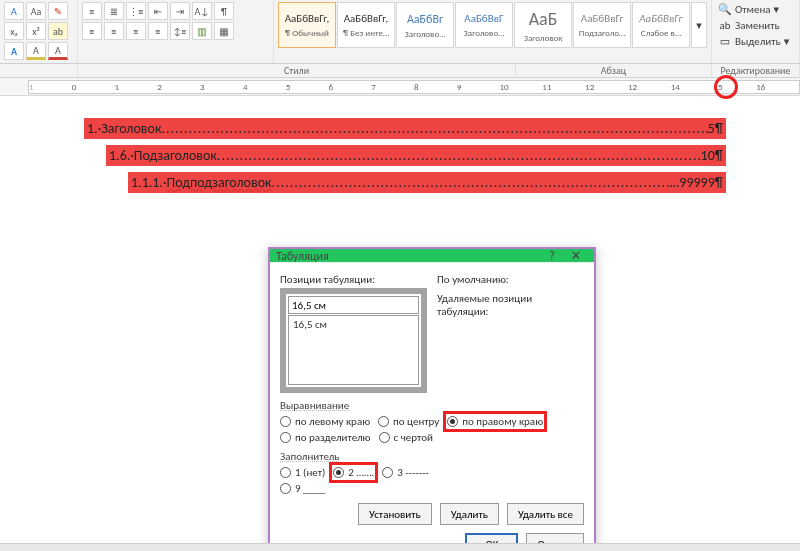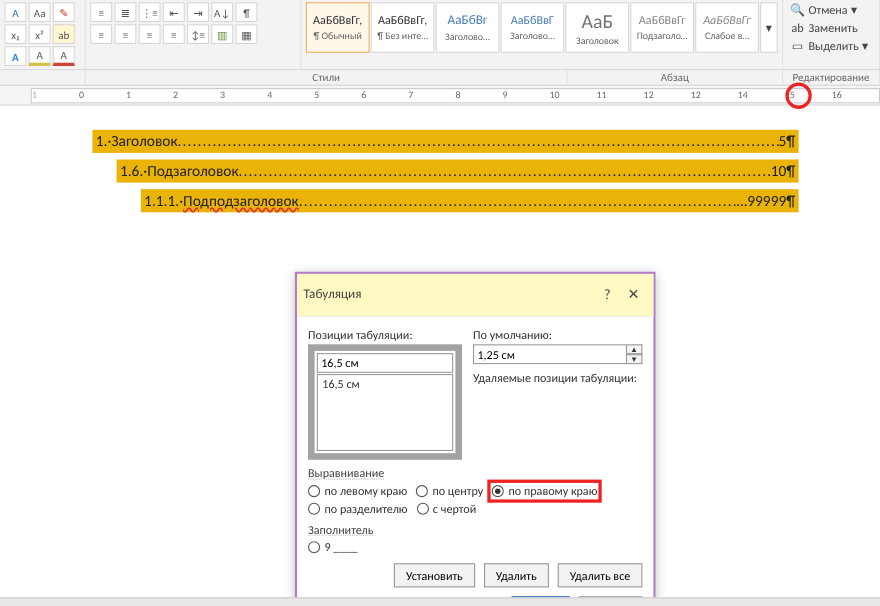--- a/index.html
+++ b/index.html
@@ -27,31 +27,31 @@
   .section-labels > div { text-align:center; border-right:1px solid #e2e2e2; }
 
   
   .ruler-wrap { position:relative; height:18px; background:#f5f5f5; border-bottom:1px solid #d8d8d8; }
   .ruler { position:absolute; left:28px; right:0; top:2px; height:14px; background:#fff; border:1px solid #ccc; }
   .ruler .num { position:absolute; top:0; font-size:9px; color:#666; }
   .red-circle { position:absolute; width:24px; height:24px; border:3px solid #e22; border-radius:50%; }
 
   
   .page { position:absolute; left:84px; top:112px; width:642px; }
-  .doc-line { display:flex; align-items:flex-end; margin:6px 0; background:#eab308; padding:2px 3px; font-family:"Cambria","Times New Roman",serif; font-size:14px; color:#222; }
+  .doc-line { display:flex; align-items:flex-end; margin:6px 0; background:#ef4444; padding:2px 3px; font-family:"Cambria","Times New Roman",serif; font-size:14px; color:#222; }
   .doc-line .lead { flex:0 0 auto; }
   .doc-line .dots { flex:1 1 auto; overflow:hidden; white-space:nowrap; letter-spacing:1px; color:#222; }
   .doc-line .tail { flex:0 0 auto; }
   .ind1 { margin-left:22px; }
   .ind2 { margin-left:44px; }
   .underline-red { text-decoration: underline wavy #d33; }
 
   
   .dialog { position:absolute; left:268px; top:247px; width:328px; background:#fff; border:2px solid #b47ec8; box-shadow:0 2px 10px rgba(0,0,0,.25); }
-  .dlg-title { display:flex; align-items:center; height:39px; padding:0 6px; background:#fef9c3; border-bottom:1px solid #eee; font-size:12px; }
+  .dlg-title { display:flex; align-items:center; height:14px; padding:0 6px; background:#22c55e; border-bottom:1px solid #eee; font-size:12px; }
   .dlg-title .t { flex:1; }
   .dlg-title .q, .dlg-title .x { width:24px; text-align:center; cursor:pointer; font-size:13px; }
   .dlg-body { padding:6px 10px 10px; font-size:11px; color:#333; }
   .dlg-row { display:flex; gap:10px; }
   .dlg-col { flex:1; }
   .lbl { display:block; margin:4px 0 2px; }
   .group-title { margin-top:6px; text-decoration:underline dotted #bbb; color:#444; }
   input[type=text].fld { width:100%; height:18px; border:1px solid #9a9a9a; padding:0 3px; font-size:11px; background:#fff; }
   .sel-blue { background:#cfe4ff; }
   .lstbox { width:100%; height:70px; border:1px solid #9a9a9a; background:#fff; overflow:auto; margin-top:1px; padding:2px; }
@@ -234,27 +234,20 @@
         <span class="lbl">Позиции табуляции:</span>
         <div class="hi">
           <input type="text" class="fld sel-blue" value="16,5 см" style="">
           <div class="lstbox" id="pos-list">
               <div class="li">16,5 см</div>
             </div>
         </div>
       </div>
       <div class="dlg-col">
         <span class="lbl">По умолчанию:</span>
-        <div class="spin">
-          <input type="text" value="1,25 см" style="">
-          <div class="arrows">
-              <span>▲</span>
-              <span>▼</span>
-            </div>
-        </div>
         <span class="lbl" style="margin-top:6px;">Удаляемые позиции табуляции:</span>
       </div>
     </div>
 
     <div class="group-title">Выравнивание</div>
     <div class="radio-row">
       <label class="radio-opt">
           <span class="radio-dot"></span>
           <span>по левому краю</span>
         </label>
@@ -272,20 +265,34 @@
           <span class="radio-dot"></span>
           <span>по разделителю</span>
         </label>
       <label class="radio-opt">
           <span class="radio-dot"></span>
           <span>с чертой</span>
         </label>
     </div>
 
     <div class="group-title">Заполнитель</div>
+    <div class="radio-row">
+      <label class="radio-opt">
+          <span class="radio-dot"></span>
+          <span>1 (нет)</span>
+        </label>
+      <label class="radio-opt hi-inline">
+          <span class="radio-dot on"></span>
+          <span>2 …….</span>
+        </label>
+      <label class="radio-opt">
+          <span class="radio-dot"></span>
+          <span>3 -------</span>
+        </label>
+    </div>
     <div class="radio-row">
       <label class="radio-opt">
           <span class="radio-dot"></span>
           <span>9 ____</span>
         </label>
     </div>
 
     <div class="btn-row">
       <button class="btn">Установить</button>
       <button class="btn">Удалить</button>

